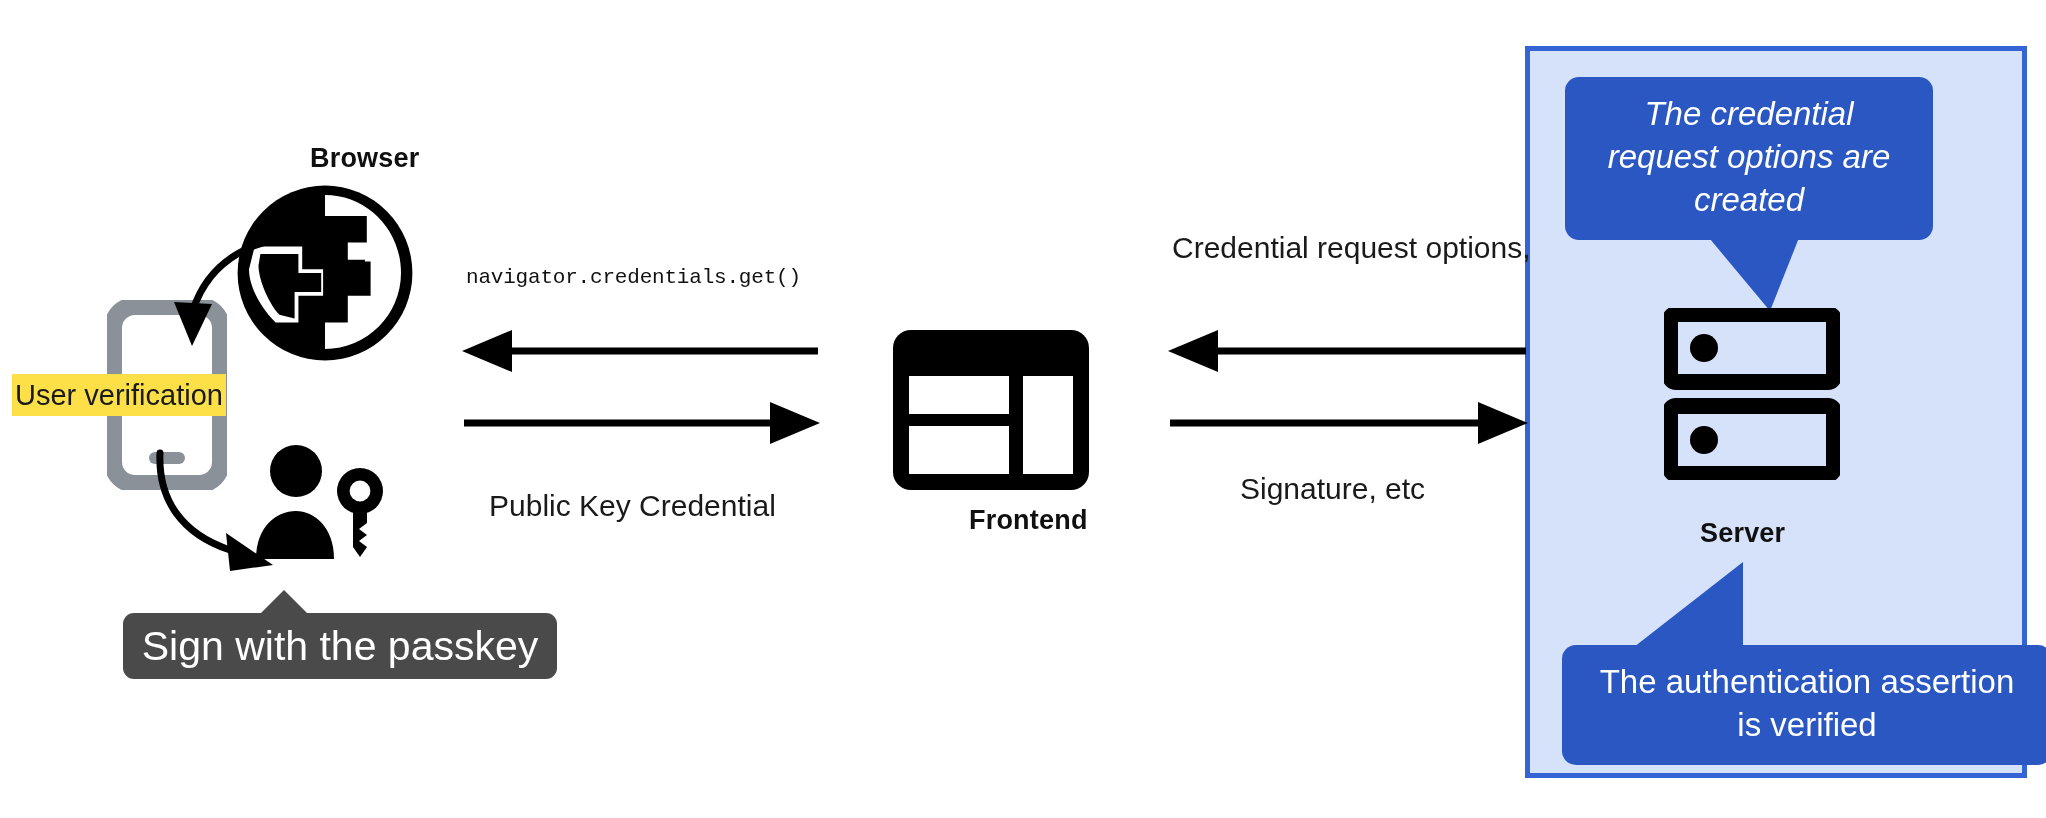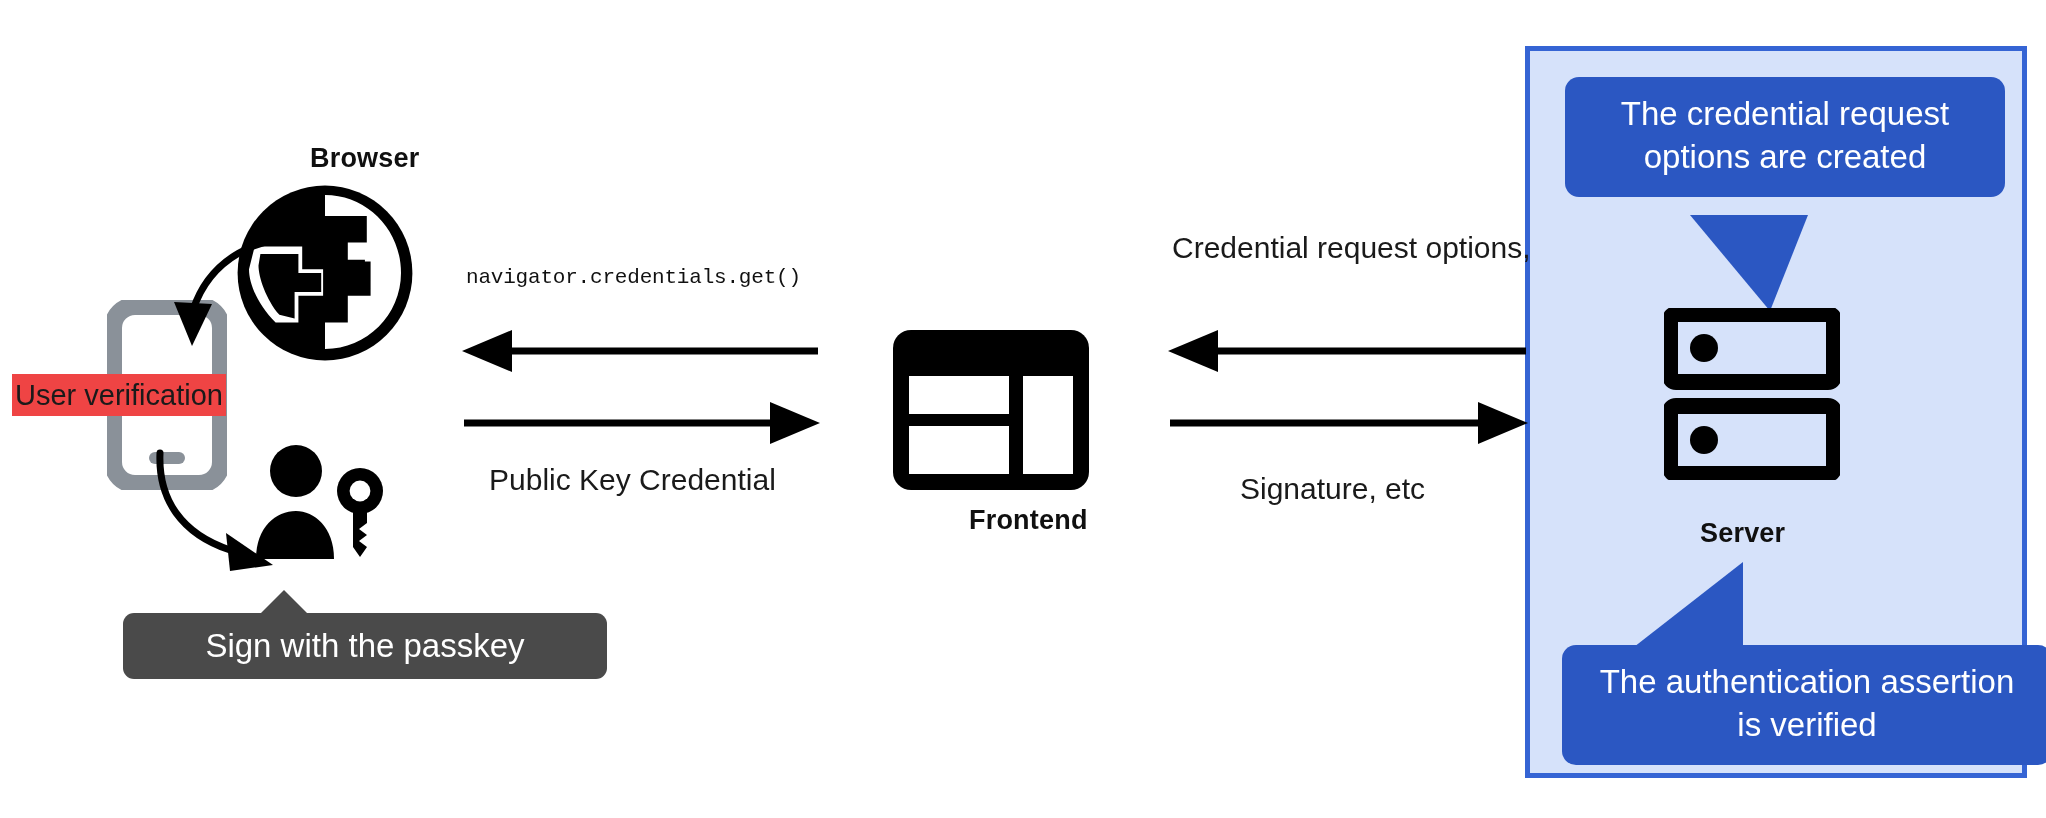--- a/index.html
+++ b/index.html
@@ -69,39 +69,40 @@
     font-family: "Liberation Sans", sans-serif;
     font-size: 33px;
     line-height: 1.30;
     text-align: center;
     padding: 16px 22px 18px 22px;
     box-sizing: border-box;
   }
   .callout-top {
     left: 1565px;
     top: 77px;
-    width: 440px;
+    width: 368px;
+    font-style: italic;
   }
   .callout-bottom {
     left: 1562px;
     top: 645px;
     width: 490px;
   }
 
   
   .tooltip {
     left: 123px;
     top: 613px;
-    width: 484px;
+    width: 434px;
     height: 66px;
     background: #4a4a4a;
     border-radius: 11px;
     color: #ffffff;
     font-family: "Liberation Sans", sans-serif;
-    font-size: 33px;
+    font-size: 41px;
     display: flex;
     align-items: center;
     justify-content: center;
     box-sizing: border-box;
   }
 
   
   .arrow-svg { position: absolute; overflow: visible; }
 </style>
 </head>
@@ -132,21 +133,21 @@
   <svg class="abs" style="left:107px; top:300px;" width="120" height="190" viewBox="0 0 60 95" aria-hidden="true">
     <rect x="3" y="3" width="54" height="89" rx="11" ry="11" fill="none" stroke="#8a9199" stroke-width="9"></rect>
     <rect x="21" y="76" width="18" height="6" rx="3" fill="#8a9199"></rect>
   </svg>
 
   <svg class="arrow-svg" style="left:100px; top:218px;" width="220" height="180" aria-hidden="true">
     <path d="M205 22 C 160 16 110 40 93 92" fill="none" stroke="#000" stroke-width="7" stroke-linecap="round"></path>
     <polygon points="92,128 74,84 112,86" fill="#000"></polygon>
   </svg>
 
-  <div class="abs lbl-plain" style="left:12px; top:374px; font-size:29px; background:#ef4444; padding:2px 3px;">User verification</div>
+  <div class="abs lbl-plain" style="left:12px; top:374px; font-size:29px; background:#fde047; padding:2px 3px;">User verification</div>
 
   <svg class="arrow-svg" style="left:130px; top:438px;" width="220" height="150" aria-hidden="true">
     <path d="M30 15 C 28 62 52 96 100 112" fill="none" stroke="#000" stroke-width="7" stroke-linecap="round"></path>
     <polygon points="143,127 96,95 100,133" fill="#000"></polygon>
   </svg>
 
   <svg class="abs" style="left:248px; top:443px;" width="140" height="130" viewBox="0 0 70 65" aria-hidden="true">
     <circle cx="24" cy="14" r="13" fill="#000"></circle>
     <path d="M4 58 C 4 42 14 34 24 34 C 33 34 43 42 43 58 Z" fill="#000"></path>
     <circle cx="56" cy="24" r="11.5" fill="#000"></circle>
@@ -167,21 +168,21 @@
   <svg class="arrow-svg" style="left:462px; top:334px;" width="360" height="34" aria-hidden="true">
     <line x1="48" y1="17" x2="356" y2="17" stroke="#000" stroke-width="7"></line>
     <polygon points="0,17 50,-4 50,38" fill="#000"></polygon>
   </svg>
 
   <svg class="arrow-svg" style="left:462px; top:406px;" width="360" height="34" aria-hidden="true">
     <line x1="2" y1="17" x2="310" y2="17" stroke="#000" stroke-width="7"></line>
     <polygon points="358,17 308,-4 308,38" fill="#000"></polygon>
   </svg>
 
-  <div class="abs lbl-plain" style="left:489px; top:460px;">Public Key Credential</div>
+  <div class="abs lbl-plain" style="left:489px; top:486px;">Public Key Credential</div>
 
   <svg class="abs" style="left:893px; top:330px;" width="196" height="160" viewBox="0 0 98 80" aria-hidden="true">
     <rect x="0" y="0" width="98" height="80" rx="9" ry="9" fill="#000"></rect>
     <rect x="8" y="23" width="50" height="19" fill="#fff"></rect>
     <rect x="8" y="48" width="50" height="24" fill="#fff"></rect>
     <rect x="65" y="23" width="25" height="49" fill="#fff"></rect>
   </svg>
 
   <div class="abs lbl-bold" style="left:933px; top:505px;">Frontend</div>
 

